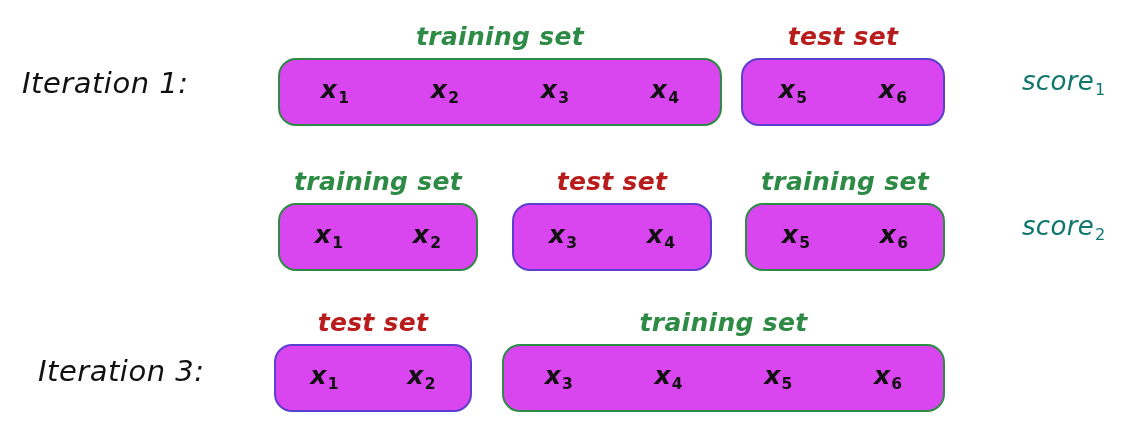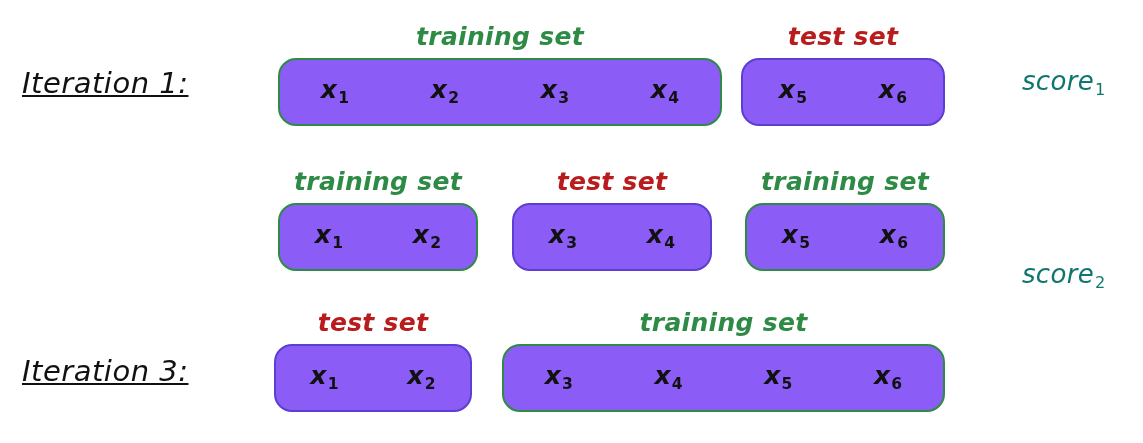--- a/index.html
+++ b/index.html
@@ -35,21 +35,20 @@
     left: 22px;
     width: 240px;
     text-align: left;
     color: #111111;
     font-family: "DejaVu Sans", sans-serif;
     font-size: 29px;
     font-style: italic;
     font-weight: 400;
     letter-spacing: 0.5px;
     white-space: nowrap;
-    text-decoration: underline;
   }
 
   
   .group {
     position: absolute;
     top: 0;
   }
 
   .set-label {
     position: absolute;
@@ -69,21 +68,21 @@
 
   .set-box {
     position: absolute;
     top: 36px;
     left: 0;
     width: 100%;
     height: 68px;
     box-sizing: border-box;
     border: 2.2px solid #2e8b45;
     border-radius: 18px;
-    background: #8b5cf6;
+    background: #d946ef;
     display: flex;
     align-items: center;
     justify-content: space-around;
   }
   .set-box.test { border-color: #5b3fd0; }
 
   .sample {
     color: #111111;
     font-family: "DejaVu Sans", sans-serif;
     font-size: 25px;
@@ -159,24 +158,24 @@
           <span class="sample"><span>x</span><sub>4</sub></span>
         </div>
       </div>
       <div class="group" style="left: 745px; width: 200px; height: 110px;">
         <div class="set-label training">training set</div>
         <div class="set-box">
           <span class="sample"><span>x</span><sub>5</sub></span>
           <span class="sample"><span>x</span><sub>6</sub></span>
         </div>
       </div>
-      <div class="score" style="left: 1022px; margin-top: 48px;"><span>score</span><sub>2</sub></div>
+      <div class="score" style="left: 1022px;"><span>score</span><sub>2</sub></div>
     </div>
     <div class="row" style="top: 308px; height: 120px;">
-      <div class="iter-label" style="top: 46px;">Iteration 3:</div>
+      <div class="iter-label" style="top: 46px; margin-left: 16px;">Iteration 3:</div>
       <div class="group" style="left: 274px; width: 198px; height: 110px;">
         <div class="set-label test">test set</div>
         <div class="set-box test">
           <span class="sample"><span>x</span><sub>1</sub></span>
           <span class="sample"><span>x</span><sub>2</sub></span>
         </div>
       </div>
       <div class="group" style="left: 502px; width: 443px; height: 110px;">
         <div class="set-label training">training set</div>
         <div class="set-box">

